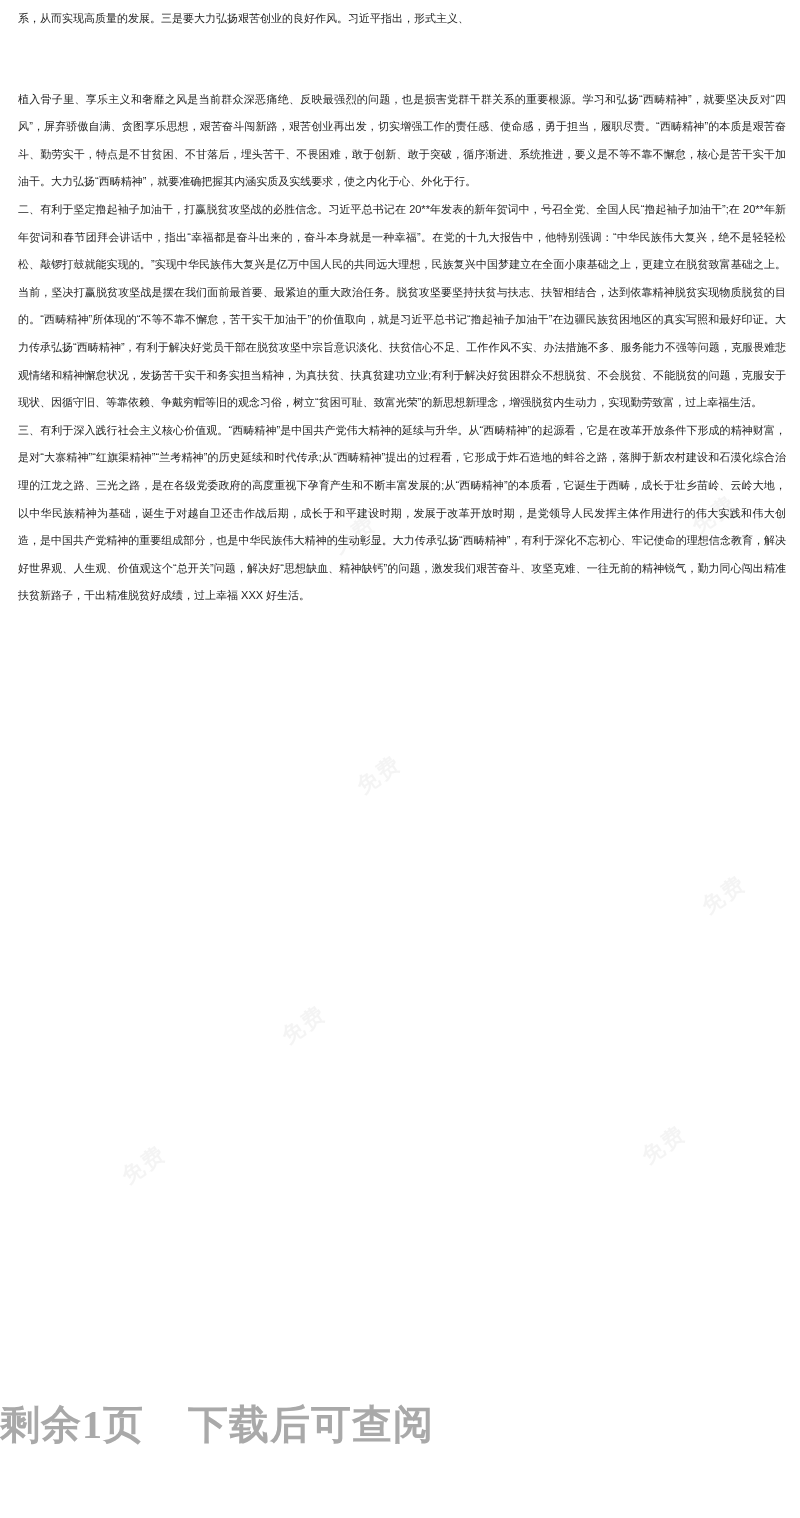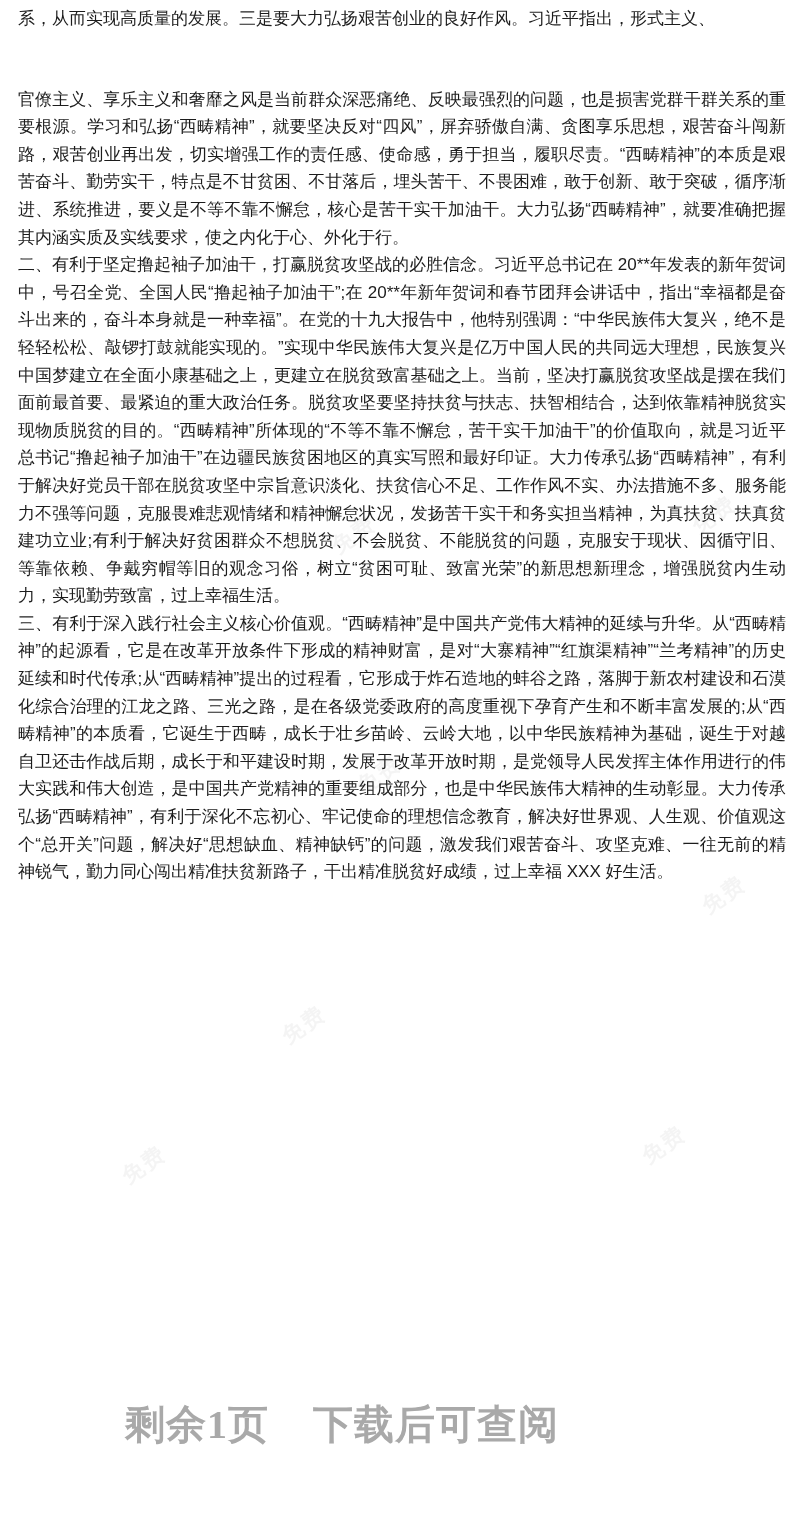--- a/index.html
+++ b/index.html
@@ -29,21 +29,21 @@
 
   .doc-body {
     position: absolute;
     left: 18px;
     top: 0;
     width: 768px;
   }
 
   
   .para {
-    font-size: 17px;
+    font-size: 11px;
     line-height: 27.6px;
     text-align: justify;
     text-justify: inter-ideograph;
     letter-spacing: 0px;
     margin: 0;
     color: #1c1c1c;
     word-break: break-all;
   }
 
   
@@ -72,21 +72,21 @@
     white-space: nowrap;
     font-family: "Liberation Sans", "DejaVu Sans", sans-serif;
   }
 
   
   .banner {
     position: absolute;
     left: 0;
     top: 1398px;
     width: 684px;
-    text-align: center;
+    text-align: left;
     z-index: 5;
   }
   .banner-text {
     display: inline-block;
     font-family: "Liberation Serif", "DejaVu Serif", serif;
     font-size: 40px;
     font-weight: 700;
     color: #a9a9a9;
     letter-spacing: 1px;
     line-height: 54px;
@@ -97,21 +97,21 @@
 <body>
 
 <div class="page">
 
   <div class="doc-body">
 
     <p class="para para-first">系，从而实现高质量的发展。三是要大力弘扬艰苦创业的良好作风。习近平指出，形式主义、</p>
 
     <div class="gap-lg"></div>
 
-    <p class="para">官僚主义、享乐主义和奢靡之风是当前群众深恶痛绝、反映最强烈的问题，也是损害党群干群关系的重要根源。学习和弘扬“西畴精神”，就要坚决反对“四风”，屏弃骄傲自满、贪图享乐思想，艰苦奋斗闯新路，艰苦创业再出发，切实增强工作的责任感、使命感，勇于担当，履职尽责。“西畴精神”的本质是艰苦奋斗、勤劳实干，特点是不甘贫困、不甘落后，埋头苦干、不畏困难，敢于创新、敢于突破，循序渐进、系统推进，要义是不等不靠不懈怠，核心是苦干实干加油干。大力弘扬“西畴精神”，就要准确把握其内涵实质及实线要求，使之内化于心、外化于行。</p>
+    <p class="para">植入骨子里、享乐主义和奢靡之风是当前群众深恶痛绝、反映最强烈的问题，也是损害党群干群关系的重要根源。学习和弘扬“西畴精神”，就要坚决反对“四风”，屏弃骄傲自满、贪图享乐思想，艰苦奋斗闯新路，艰苦创业再出发，切实增强工作的责任感、使命感，勇于担当，履职尽责。“西畴精神”的本质是艰苦奋斗、勤劳实干，特点是不甘贫困、不甘落后，埋头苦干、不畏困难，敢于创新、敢于突破，循序渐进、系统推进，要义是不等不靠不懈怠，核心是苦干实干加油干。大力弘扬“西畴精神”，就要准确把握其内涵实质及实线要求，使之内化于心、外化于行。</p>
 
 
 
     <p class="para">二、有利于坚定撸起袖子加油干，打赢脱贫攻坚战的必胜信念。习近平总书记在 20**年发表的新年贺词中，号召全党、全国人民“撸起袖子加油干”;在 20**年新年贺词和春节团拜会讲话中，指出“幸福都是奋斗出来的，奋斗本身就是一种幸福”。在党的十九大报告中，他特别强调：“中华民族伟大复兴，绝不是轻轻松松、敲锣打鼓就能实现的。”实现中华民族伟大复兴是亿万中国人民的共同远大理想，民族复兴中国梦建立在全面小康基础之上，更建立在脱贫致富基础之上。当前，坚决打赢脱贫攻坚战是摆在我们面前最首要、最紧迫的重大政治任务。脱贫攻坚要坚持扶贫与扶志、扶智相结合，达到依靠精神脱贫实现物质脱贫的目的。“西畴精神”所体现的“不等不靠不懈怠，苦干实干加油干”的价值取向，就是习近平总书记“撸起袖子加油干”在边疆民族贫困地区的真实写照和最好印证。大力传承弘扬“西畴精神”，有利于解决好党员干部在脱贫攻坚中宗旨意识淡化、扶贫信心不足、工作作风不实、办法措施不多、服务能力不强等问题，克服畏难悲观情绪和精神懈怠状况，发扬苦干实干和务实担当精神，为真扶贫、扶真贫建功立业;有利于解决好贫困群众不想脱贫、不会脱贫、不能脱贫的问题，克服安于现状、因循守旧、等靠依赖、争戴穷帽等旧的观念习俗，树立“贫困可耻、致富光荣”的新思想新理念，增强脱贫内生动力，实现勤劳致富，过上幸福生活。</p>
 
     <p class="para">三、有利于深入践行社会主义核心价值观。“西畴精神”是中国共产党伟大精神的延续与升华。从“西畴精神”的起源看，它是在改革开放条件下形成的精神财富，是对“大寨精神”“红旗渠精神”“兰考精神”的历史延续和时代传承;从“西畴精神”提出的过程看，它形成于炸石造地的蚌谷之路，落脚于新农村建设和石漠化综合治理的江龙之路、三光之路，是在各级党委政府的高度重视下孕育产生和不断丰富发展的;从“西畴精神”的本质看，它诞生于西畴，成长于壮乡苗岭、云岭大地，以中华民族精神为基础，诞生于对越自卫还击作战后期，成长于和平建设时期，发展于改革开放时期，是党领导人民发挥主体作用进行的伟大实践和伟大创造，是中国共产党精神的重要组成部分，也是中华民族伟大精神的生动彰显。大力传承弘扬“西畴精神”，有利于深化不忘初心、牢记使命的理想信念教育，解决好世界观、人生观、价值观这个“总开关”问题，解决好“思想缺血、精神缺钙”的问题，激发我们艰苦奋斗、攻坚克难、一往无前的精神锐气，勤力同心闯出精准扶贫新路子，干出精准脱贫好成绩，过上幸福 XXX 好生活。</p>
 
 
   </div>
 

